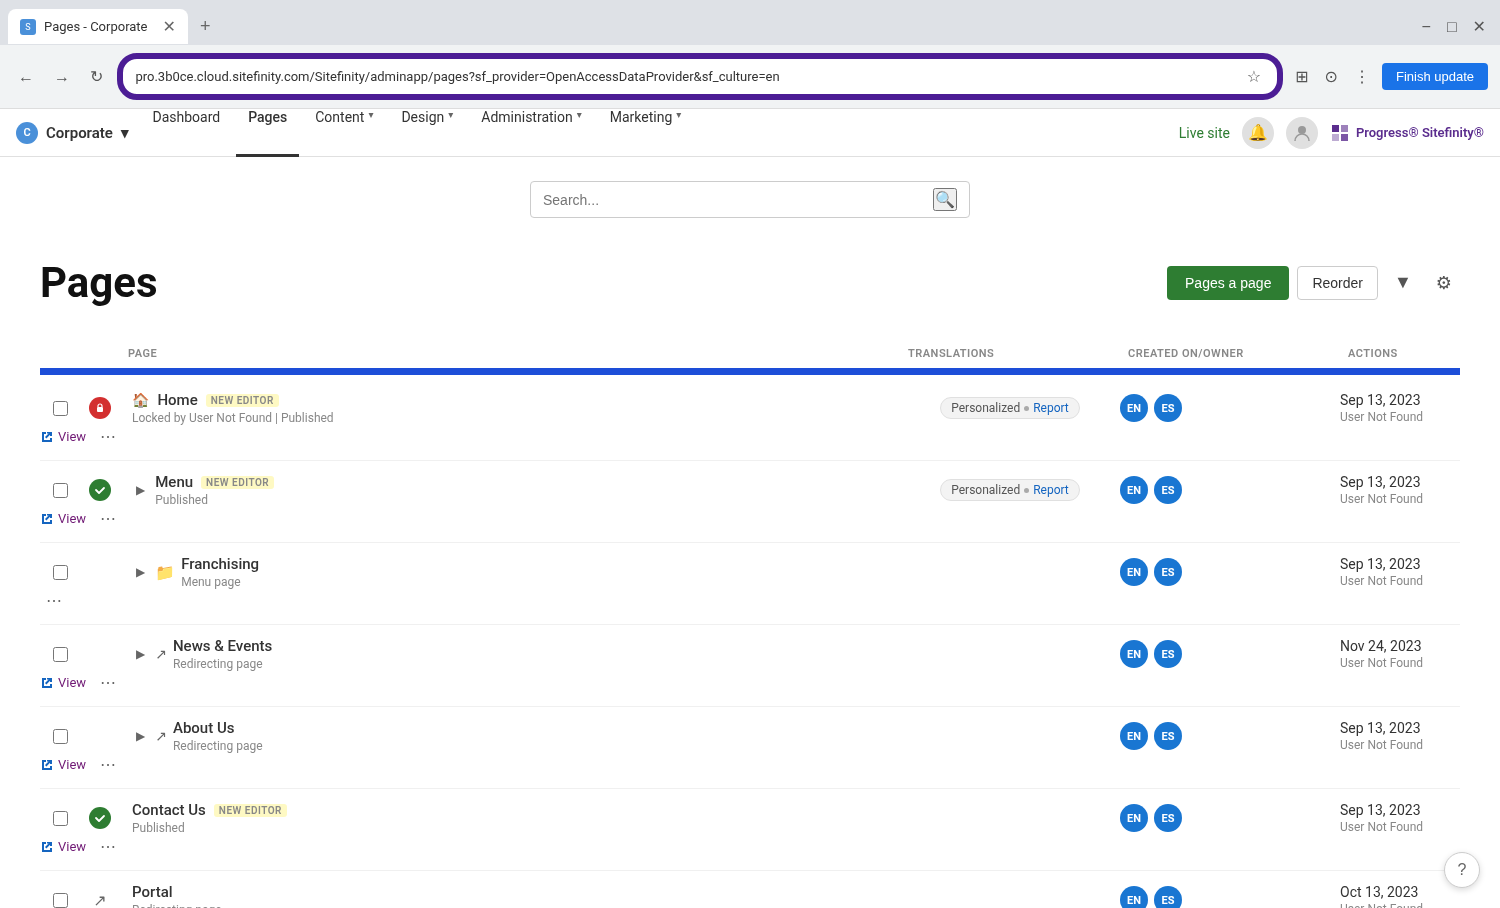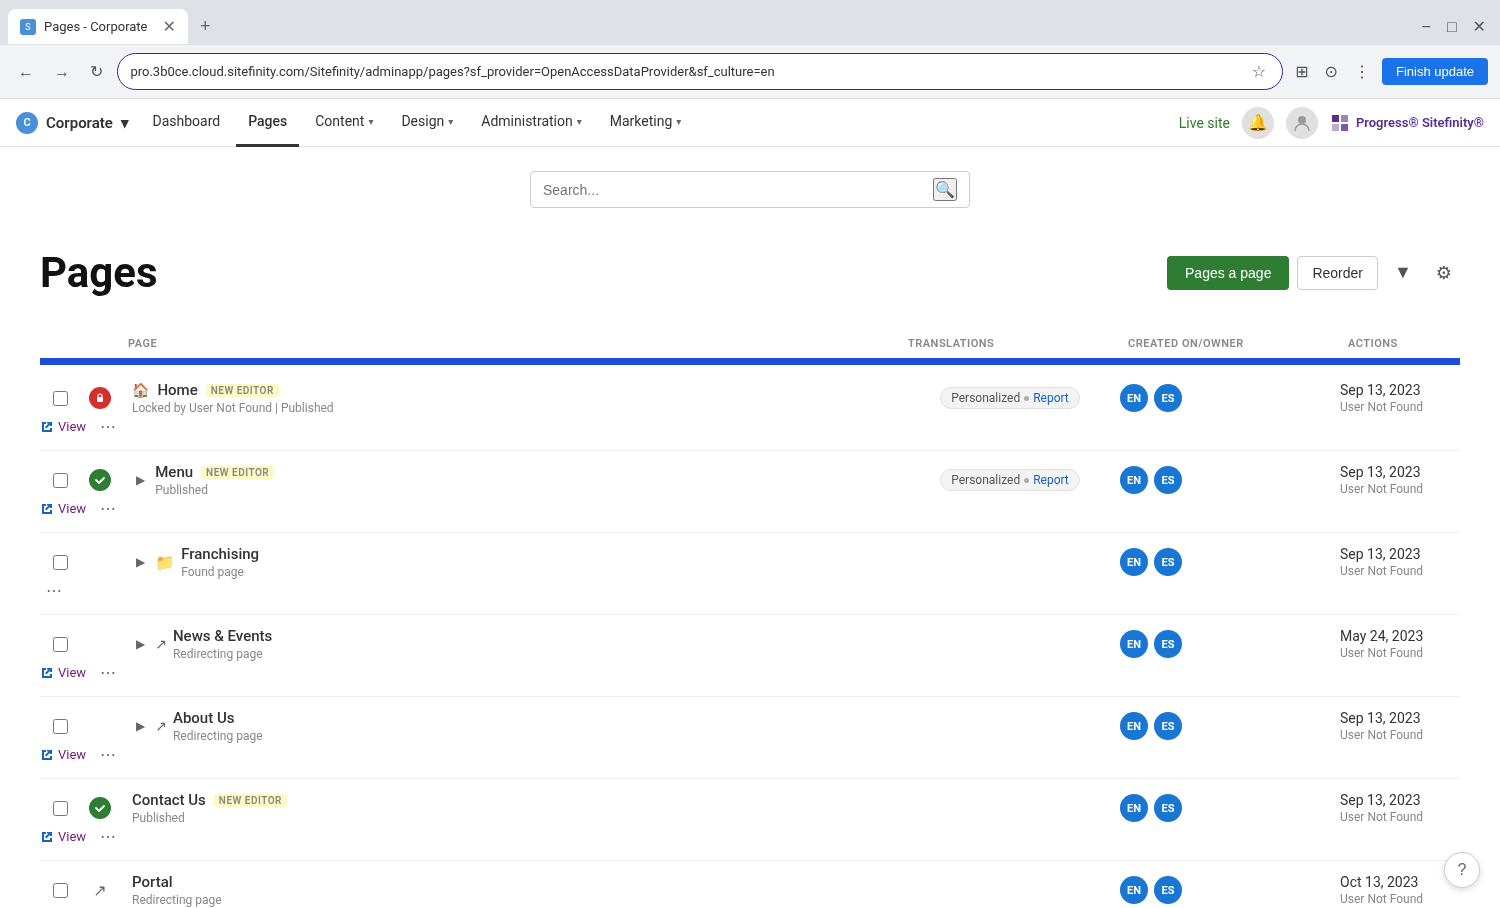--- a/index.html
+++ b/index.html
@@ -8,31 +8,31 @@
     
     .browser-chrome { background: #f1f3f4; border-bottom: 1px solid #ddd; }
     .browser-tabs { display: flex; align-items: center; padding: 8px 8px 0; background: #dee1e6; gap: 4px; }
     .browser-tab { display: flex; align-items: center; gap: 8px; padding: 8px 12px; background: #fff; border-radius: 8px 8px 0 0; font-size: 13px; color: #333; min-width: 180px; }
     .browser-tab .favicon { width: 16px; height: 16px; }
     .browser-tab .tab-title { flex: 1; white-space: nowrap; overflow: hidden; text-overflow: ellipsis; }
     .browser-tab .close-tab { color: #666; cursor: pointer; font-size: 16px; }
     .tab-new { background: none; border: none; padding: 8px; cursor: pointer; color: #666; font-size: 18px; }
     .browser-toolbar { display: flex; align-items: center; padding: 8px 12px; gap: 8px; background: #f1f3f4; }
     .nav-btn { background: none; border: none; cursor: pointer; padding: 4px 6px; border-radius: 4px; color: #555; font-size: 16px; }
-    .url-bar { flex: 1; display: flex; align-items: center; background: #fff; border: 1px solid #4c1d95; border-radius: 20px; padding: 4px 12px; gap: 8px; }
+    .url-bar { flex: 1; display: flex; align-items: center; background: #fff; border: 6px solid #4c1d95; border-radius: 20px; padding: 4px 12px; gap: 8px; }
     .url-text { flex: 1; font-size: 13px; color: #333; }
     .toolbar-actions { display: flex; align-items: center; gap: 8px; }
     .finish-update-btn { background: #1a73e8; color: #fff; border: none; padding: 6px 14px; border-radius: 4px; font-size: 13px; cursor: pointer; font-weight: 500; }
     .toolbar-icon { background: none; border: none; cursor: pointer; padding: 4px; color: #555; font-size: 16px; }
 
     
     .app-nav { display: flex; align-items: center; padding: 0 16px; height: 48px; border-bottom: 1px solid #e0e0e0; gap: 4px; }
     .brand { display: flex; align-items: center; gap: 8px; font-weight: 600; font-size: 15px; color: #333; margin-right: 8px; cursor: pointer; }
     .brand-icon { width: 22px; height: 22px; background: #4a90d9; border-radius: 50%; display: flex; align-items: center; justify-content: center; color: #fff; font-size: 11px; }
-    .nav-item { padding: 0 12px; height: 48px; display: flex; align-items: center; font-size: 14px; color: #333; cursor: pointer; border-bottom: 3px solid transparent; }
+    .nav-item { padding: 0 12px; height: 48px; display: flex; align-items: flex-start; font-size: 14px; color: #333; cursor: pointer; border-bottom: 3px solid transparent; }
     .nav-item.active { border-bottom-color: #333; font-weight: 500; }
     .nav-item .arrow { font-size: 10px; margin-left: 4px; color: #666; }
     .nav-right { margin-left: auto; display: flex; align-items: center; gap: 12px; }
     .live-site-link { color: #2e7d32; font-size: 14px; cursor: pointer; text-decoration: none; }
     .nav-avatar { width: 32px; height: 32px; border-radius: 50%; background: #e0e0e0; display: flex; align-items: center; justify-content: center; cursor: pointer; }
     .nav-avatar.bell { font-size: 16px; }
     .progress-logo { display: flex; align-items: center; gap: 6px; font-size: 14px; color: #666; }
     .progress-logo span { color: #5b2d8e; font-weight: 600; }
 
     
@@ -302,21 +302,21 @@
           <input type="checkbox" style="">
         </div>
       <div class="row-status"></div>
       <div style="display:flex;align-items:center;gap:6px;padding:0 12px;">
         <button class="expand-btn">▶</button>
         <span style="font-size:16px;">📁</span>
         <div>
           <div class="page-name-row">
             <span class="page-name">Franchising</span>
           </div>
-          <div class="page-meta">Found page</div>
+          <div class="page-meta">Menu page</div>
         </div>
       </div>
       <div class="personalized-col"></div>
       <div class="translations-col">
         <div class="lang-badge lang-en">EN</div>
         <div class="lang-badge lang-es">ES</div>
       </div>
       <div>
         <div class="created-date">Sep 13, 2023</div>
         <div class="created-owner">User Not Found</div>
@@ -340,21 +340,21 @@
           </div>
           <div class="page-meta">Redirecting page</div>
         </div>
       </div>
       <div class="personalized-col"></div>
       <div class="translations-col">
         <div class="lang-badge lang-en">EN</div>
         <div class="lang-badge lang-es">ES</div>
       </div>
       <div>
-        <div class="created-date">May 24, 2023</div>
+        <div class="created-date">Nov 24, 2023</div>
         <div class="created-owner">User Not Found</div>
       </div>
       <div class="actions-col">
         <a class="view-link">
           <svg width="14" height="14" viewBox="0 0 14 14" fill="none">
               <path d="M2 2h4v2H4v6h6V8h2v4H2V2z" fill="#1565c0"></path>
               <path d="M8 2h4v4h-2V4.8L6.4 8.4 5 7l3.6-3.6H7V2h1z" fill="#1565c0"></path>
             </svg>
           <span>View</span>
         </a>

